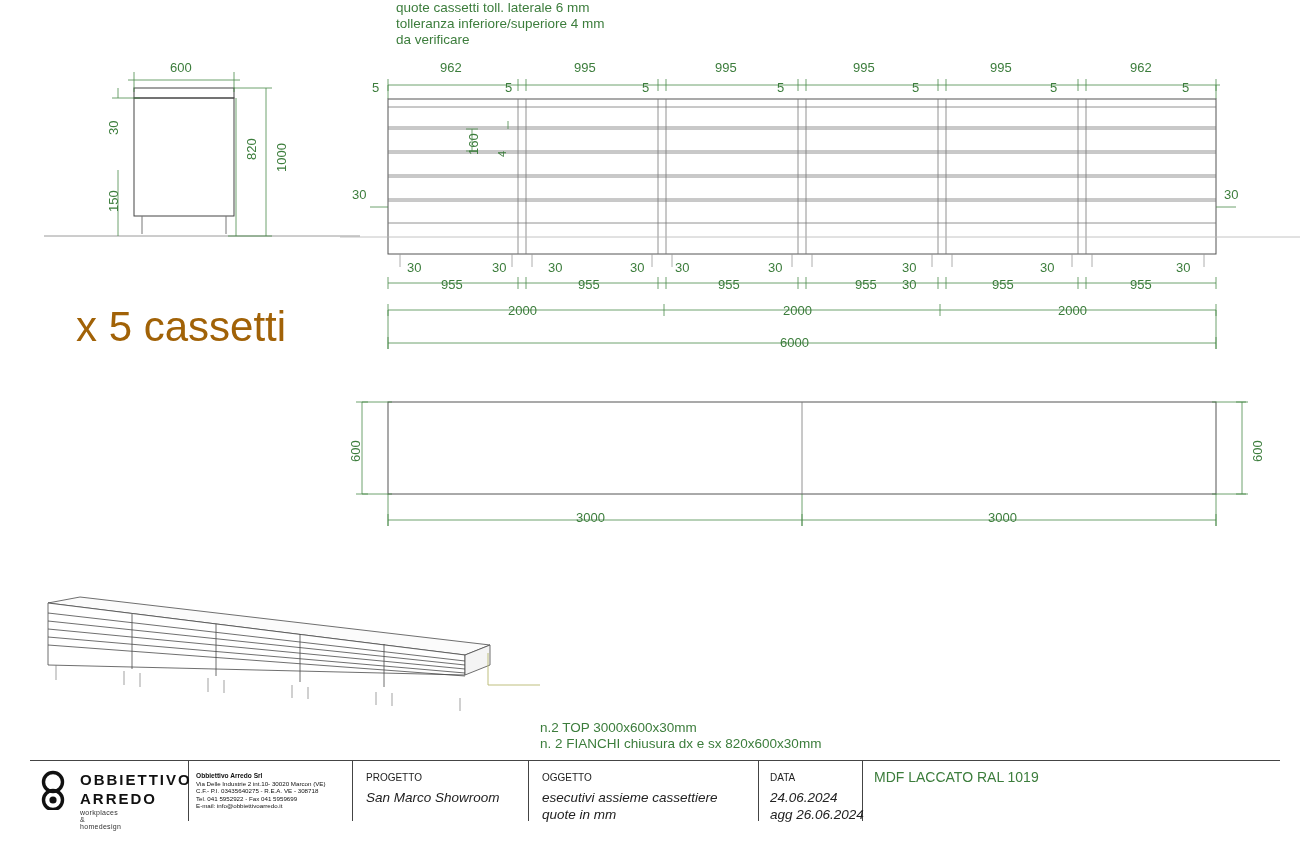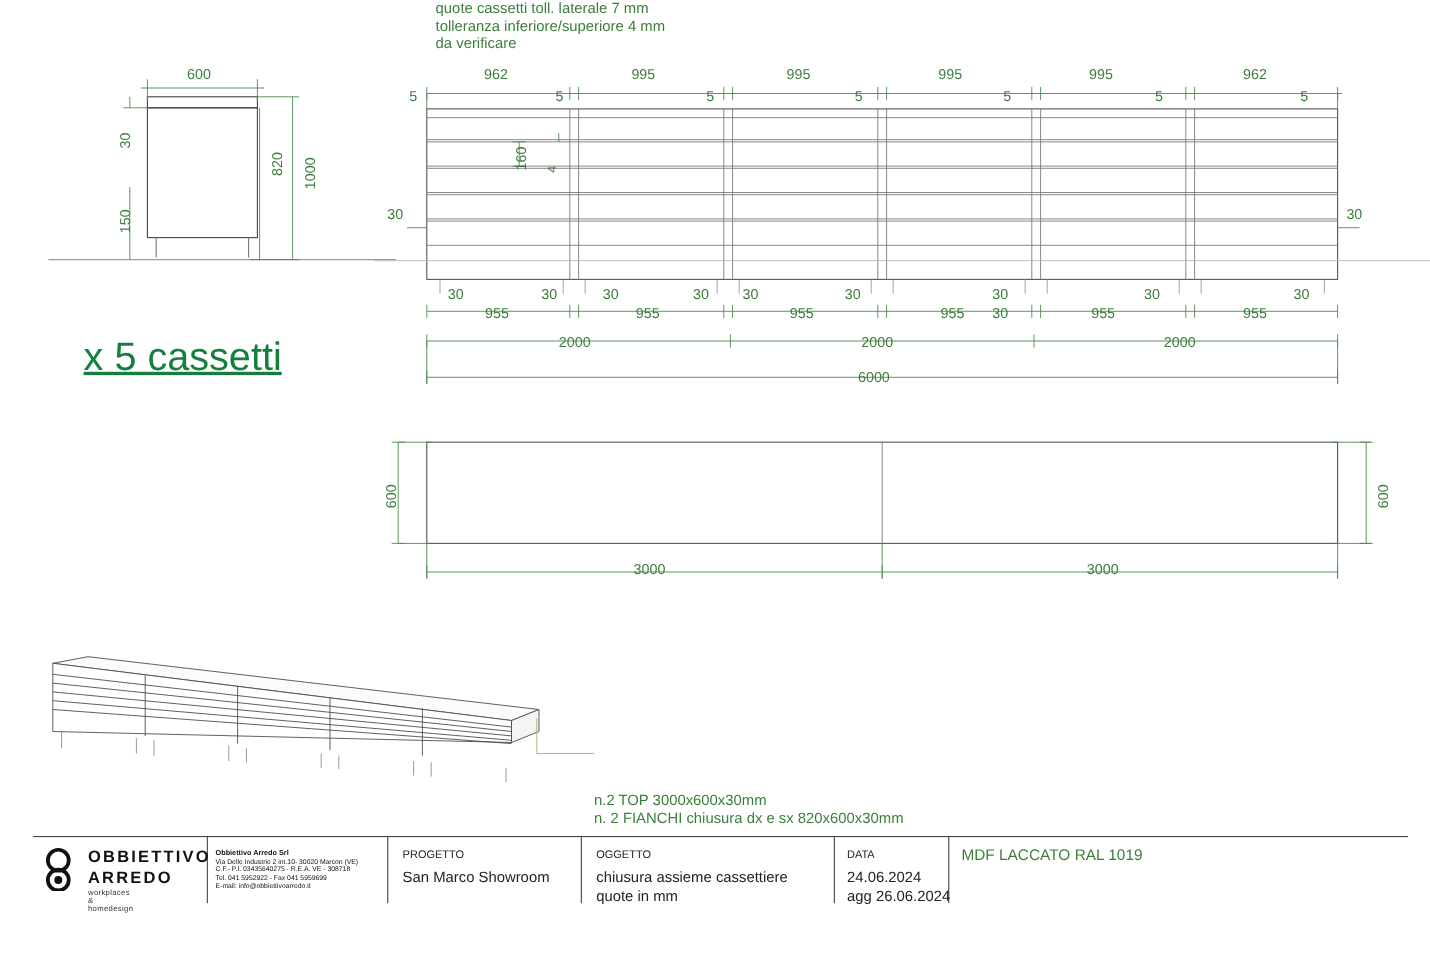--- a/index.html
+++ b/index.html
@@ -9,36 +9,36 @@
     font-family:"Liberation Sans", sans-serif;
     color:#1a1a1a;
     position:relative;
     overflow:hidden;
   }
   .abs{position:absolute;}
   .dim{font-size:13px;color:#3c7d3c;white-space:nowrap;}
   .dim-sm{font-size:11px;color:#3c7d3c;white-space:nowrap;}
   .vert{transform:rotate(-90deg);transform-origin:left top;}
   .note{font-size:13.5px;color:#3c7d3c;line-height:16px;white-space:nowrap;}
-  .bigtitle{font-size:36px;color:#15803d;white-space:nowrap;text-decoration:underline;}
+  .bigtitle{font-size:42px;color:#a16207;white-space:nowrap;}
   .foot-label{font-size:10px;color:#222;white-space:nowrap;}
-  .foot-val{font-size:13.5px;color:#222;white-space:nowrap;}
+  .foot-val{font-size:13.5px;color:#222;white-space:nowrap;font-style:italic;}
   .foot-green{font-size:14px;color:#3c7d3c;white-space:nowrap;}
   .logo-txt1{font-size:15px;font-weight:bold;letter-spacing:2px;color:#111;}
   .logo-txt2{font-size:15px;font-weight:bold;letter-spacing:2px;color:#111;}
   .logo-sub{font-size:7px;color:#333;letter-spacing:.3px;}
   .addr{font-size:6.2px;line-height:7.6px;color:#111;white-space:nowrap;}
   .addr b{font-size:6.6px;}
   svg{display:block;}
 </style>
 </head>
 <body>
 
 <div class="abs note" style="left:396px;top:0px;">
-  <div>quote cassetti toll. laterale 7 mm</div>
+  <div>quote cassetti toll. laterale 6 mm</div>
   <div>tolleranza inferiore/superiore 4 mm</div>
   <div>da verificare</div>
 </div>
 
 <div class="abs" style="left:0;top:0;width:360px;height:260px;">
   <svg width="360" height="260">
 
     <rect x="134" y="88" width="100" height="10" fill="none" stroke="#444" stroke-width="1"></rect>
 
     <rect x="134" y="98" width="100" height="118" fill="none" stroke="#444" stroke-width="1"></rect>
@@ -331,21 +331,21 @@
     <div>Via Delle Industrie 2 int.10- 30020 Marcon (VE)</div>
     <div>C.F.- P.I. 03435640275 - R.E.A. VE - 308718</div>
     <div>Tel. 041 5952922 - Fax 041 5959699</div>
     <div>E-mail: info@obbiettivoarredo.it</div>
   </div>
 
   <div class="abs foot-label" style="left:366px;top:18px;">PROGETTO</div>
   <div class="abs foot-val" style="left:366px;top:36px;">San Marco Showroom</div>
 
   <div class="abs foot-label" style="left:542px;top:18px;">OGGETTO</div>
-  <div class="abs foot-val" style="left:542px;top:36px;">chiusura assieme cassettiere</div>
+  <div class="abs foot-val" style="left:542px;top:36px;">esecutivi assieme cassettiere</div>
   <div class="abs foot-val" style="left:542px;top:53px;">quote in mm</div>
 
   <div class="abs foot-label" style="left:770px;top:18px;">DATA</div>
   <div class="abs foot-val" style="left:770px;top:36px;">24.06.2024</div>
   <div class="abs foot-val" style="left:770px;top:53px;">agg 26.06.2024</div>
 
   <div class="abs foot-green" style="left:874px;top:15px;">MDF LACCATO RAL 1019</div>
 </div>
 
 </body></html>

